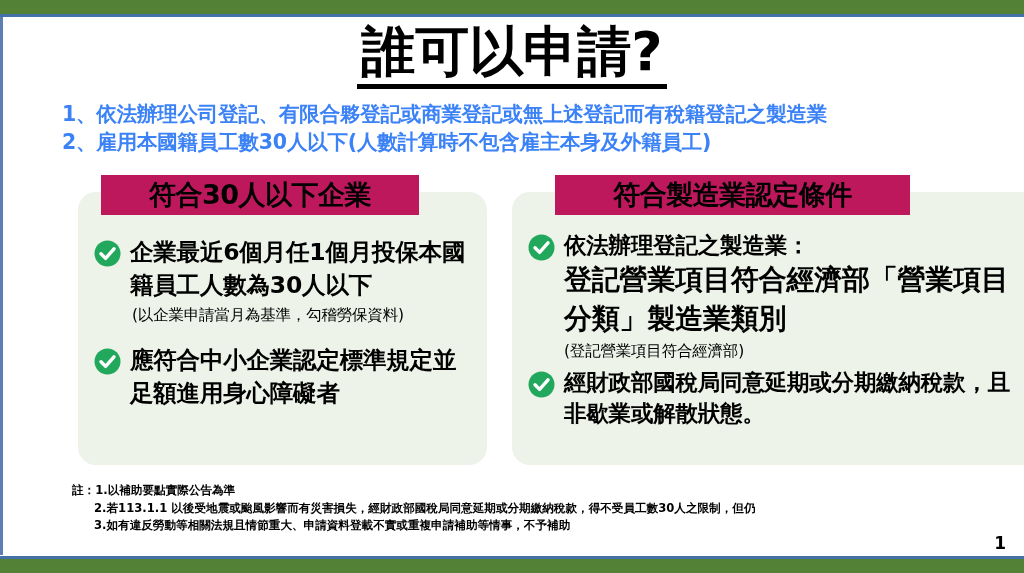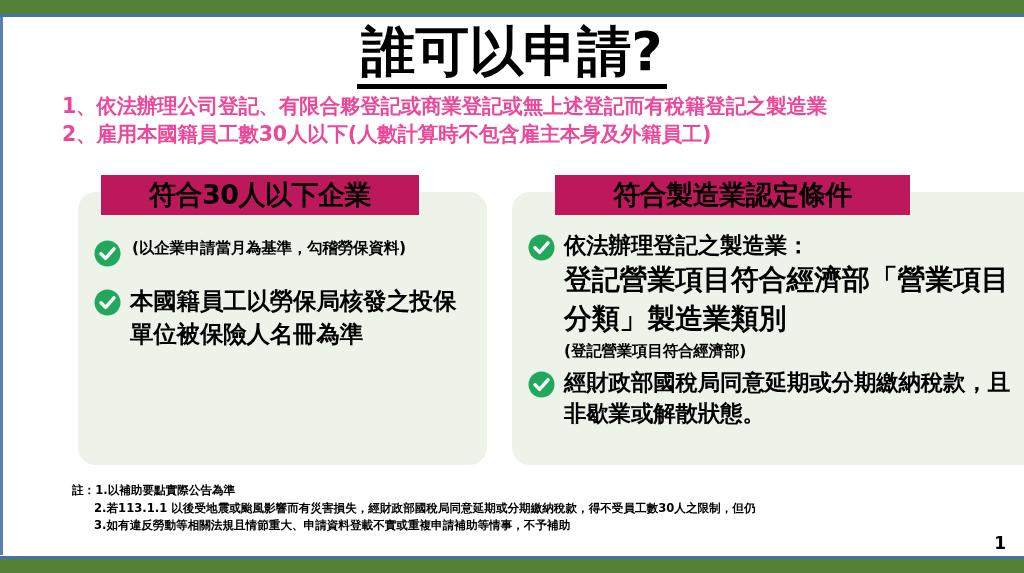--- a/index.html
+++ b/index.html
@@ -67,23 +67,23 @@
   .page-title span.tt {
     display: inline-block;
     border-bottom: 5px solid #000000;
     padding: 0 4px 2px 4px;
   }
 
   
   .intro {
     position: absolute;
     left: 62px;
-    top: 92px;
+    top: 100px;
     width: 940px;
-    color: #ec4899;
+    color: #3b82f6;
   }
   .intro-line {
     font-size: 20.5px;
     font-weight: bold;
     line-height: 1.37;
     white-space: nowrap;
     letter-spacing: -0.2px;
   }
 
   
@@ -157,21 +157,21 @@
     line-height: 1.42;
     color: #000000;
     letter-spacing: -0.2px;
   }
   .card.right .bullet-main {
     font-size: 22.5px;
     line-height: 1.38;
   }
   .bullet-note {
     font-size: 15.5px;
-    font-weight: bold;
+    font-weight: normal;
     line-height: 1.35;
     color: #000000;
     letter-spacing: -0.2px;
     margin-top: 2px;
   }
   .bullet-note.indent { padding-left: 2px; }
 
   
   .notes {
     position: absolute;
@@ -226,33 +226,34 @@
       <div class="card-body">
 
         <div class="bullet">
           <span class="check-icon">
             <svg width="27" height="27" viewBox="0 0 27 27" aria-hidden="true">
               <circle cx="13.5" cy="13.5" r="13" fill="#22a85c"></circle>
               <path d="M7 13.8 L11.6 18.4 L20 8.8" fill="none" stroke="#ffffff" stroke-width="3.4" stroke-linecap="round" stroke-linejoin="round"></path>
             </svg>
           </span>
           <span class="bullet-body">
+            <span class="bullet-main">企業最近6個月任1個月投保本國籍員工人數為30人以下</span>
             <div class="bullet-note indent">(以企業申請當月為基準，勾稽勞保資料)</div>
           </span>
         </div>
 
         <div class="bullet" style="margin-top:18px;">
           <span class="check-icon">
             <svg width="27" height="27" viewBox="0 0 27 27" aria-hidden="true">
               <circle cx="13.5" cy="13.5" r="13" fill="#22a85c"></circle>
               <path d="M7 13.8 L11.6 18.4 L20 8.8" fill="none" stroke="#ffffff" stroke-width="3.4" stroke-linecap="round" stroke-linejoin="round"></path>
             </svg>
           </span>
           <span class="bullet-body">
-            <span class="bullet-main">本國籍員工以勞保局核發之投保單位被保險人名冊為準</span>
+            <span class="bullet-main">應符合中小企業認定標準規定並足額進用身心障礙者</span>
           </span>
         </div>
 
       </div>
     </div>
 
     <div class="card right">
       <div class="card-header">
         <span class="card-header-text">符合製造業認定條件</span>
       </div>

